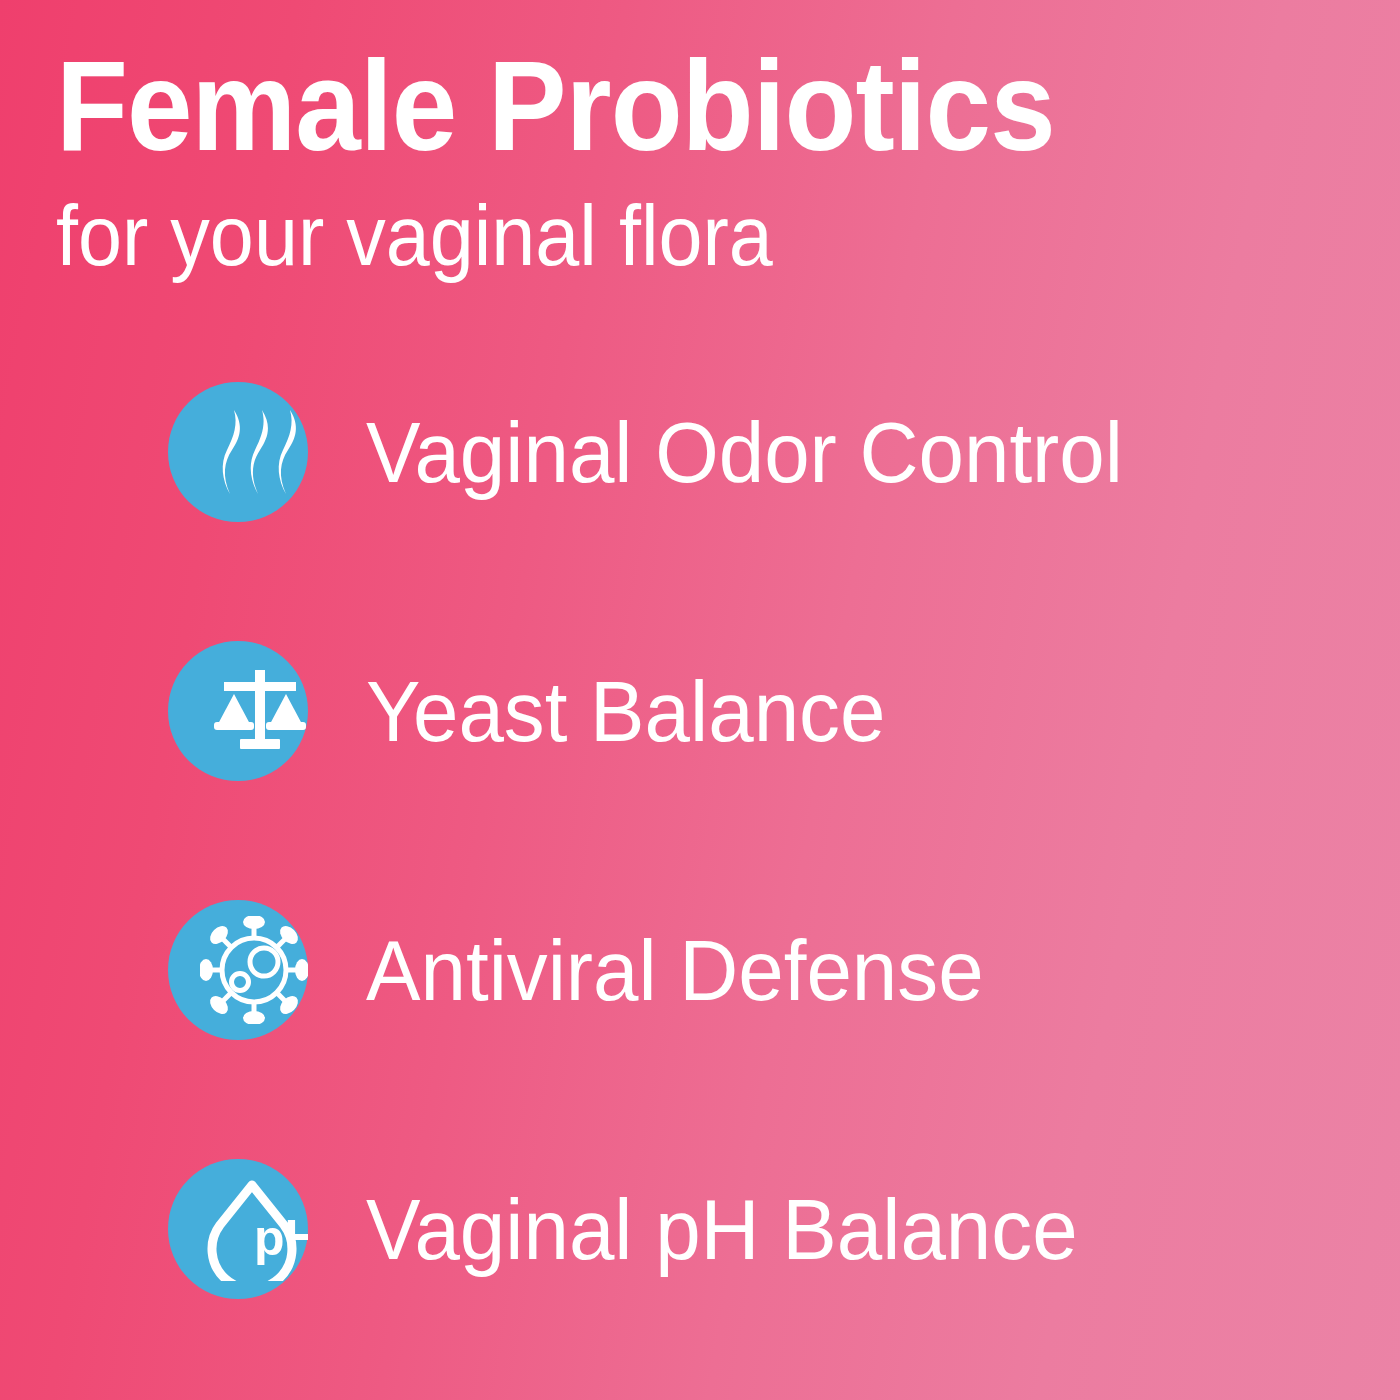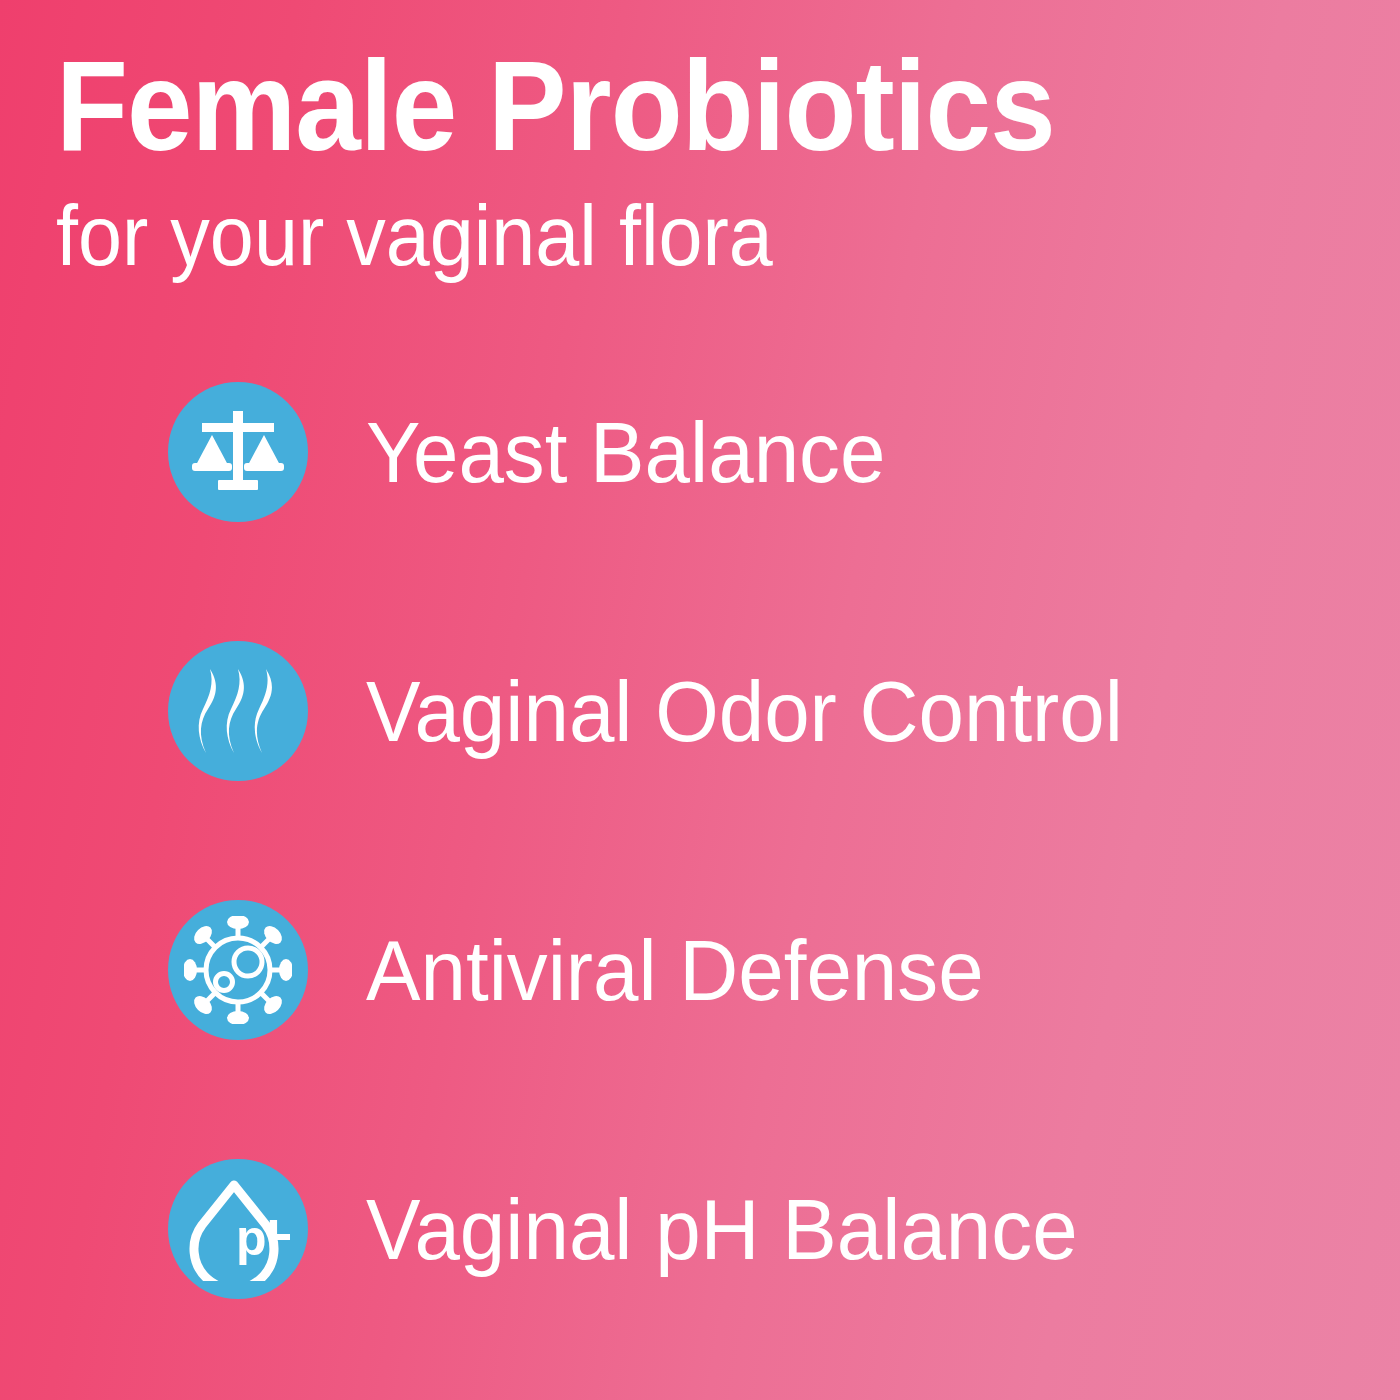--- a/index.html
+++ b/index.html
@@ -82,21 +82,21 @@
   }
 
   .icon-circle {
     flex: 0 0 auto;
     width: 140px;
     height: 140px;
     border-radius: 50%;
     background: #45aedb;
     display: flex;
     align-items: center;
-    justify-content: center;
+    justify-content: flex-end;
     position: relative;
   }
   .icon-circle svg {
     display: block;
   }
 
   .benefit-label {
     font-family: "Liberation Sans Narrow", "Liberation Sans", sans-serif;
     font-weight: 400;
     font-size: 86px;
@@ -116,54 +116,54 @@
   <div class="head-block">
     <h1 class="title">Female Probiotics</h1>
     <p class="subtitle">for your vaginal flora</p>
   </div>
 
   <div class="benefits">
 
     <div class="benefit-row">
       <div class="icon-circle">
         <span>
-          <svg width="96" height="90" viewBox="0 0 96 90" aria-hidden="true">
-            <g fill="#ffffff">
-
-              <rect x="43" y="4" width="10" height="74"></rect>
-
-              <rect x="12" y="16" width="72" height="9"></rect>
-
-              <rect x="28" y="73" width="40" height="10" rx="1"></rect>
-
-              <path d="M22 28 L 38 58 L 6 58 Z"></path>
-              <rect x="2" y="56" width="40" height="8" rx="3"></rect>
-
-              <path d="M74 28 L 90 58 L 58 58 Z"></path>
-              <rect x="54" y="56" width="40" height="8" rx="3"></rect>
-            </g>
-          </svg>
-        </span>
-      </div>
-      <div class="benefit-label">Yeast Balance</div>
-    </div>
-
-    <div class="benefit-row">
-      <div class="icon-circle">
-        <span>
           <svg width="92" height="96" viewBox="0 0 92 96" aria-hidden="true">
             <g fill="#ffffff">
               <path d="M18 6 C 28 22, 24 34, 16 46 C 8 58, 6 72, 14 90 C 6 76, 4 60, 11 46 C 18 32, 22 20, 18 6 Z"></path>
               <path d="M46 6 C 56 22, 52 34, 44 46 C 36 58, 34 72, 42 90 C 34 76, 32 60, 39 46 C 46 32, 50 20, 46 6 Z"></path>
               <path d="M74 6 C 84 22, 80 34, 72 46 C 64 58, 62 72, 70 90 C 62 76, 60 60, 67 46 C 74 32, 78 20, 74 6 Z"></path>
             </g>
           </svg>
         </span>
       </div>
       <div class="benefit-label">Vaginal Odor Control</div>
+    </div>
+
+    <div class="benefit-row">
+      <div class="icon-circle">
+        <span>
+          <svg width="96" height="90" viewBox="0 0 96 90" aria-hidden="true">
+            <g fill="#ffffff">
+
+              <rect x="43" y="4" width="10" height="74"></rect>
+
+              <rect x="12" y="16" width="72" height="9"></rect>
+
+              <rect x="28" y="73" width="40" height="10" rx="1"></rect>
+
+              <path d="M22 28 L 38 58 L 6 58 Z"></path>
+              <rect x="2" y="56" width="40" height="8" rx="3"></rect>
+
+              <path d="M74 28 L 90 58 L 58 58 Z"></path>
+              <rect x="54" y="56" width="40" height="8" rx="3"></rect>
+            </g>
+          </svg>
+        </span>
+      </div>
+      <div class="benefit-label">Yeast Balance</div>
     </div>
 
     <div class="benefit-row">
       <div class="icon-circle">
         <span>
           <svg width="108" height="108" viewBox="0 0 108 108" aria-hidden="true">
             <g stroke="#ffffff" fill="none" stroke-width="5">
 
               <circle cx="54" cy="54" r="32"></circle>
 

